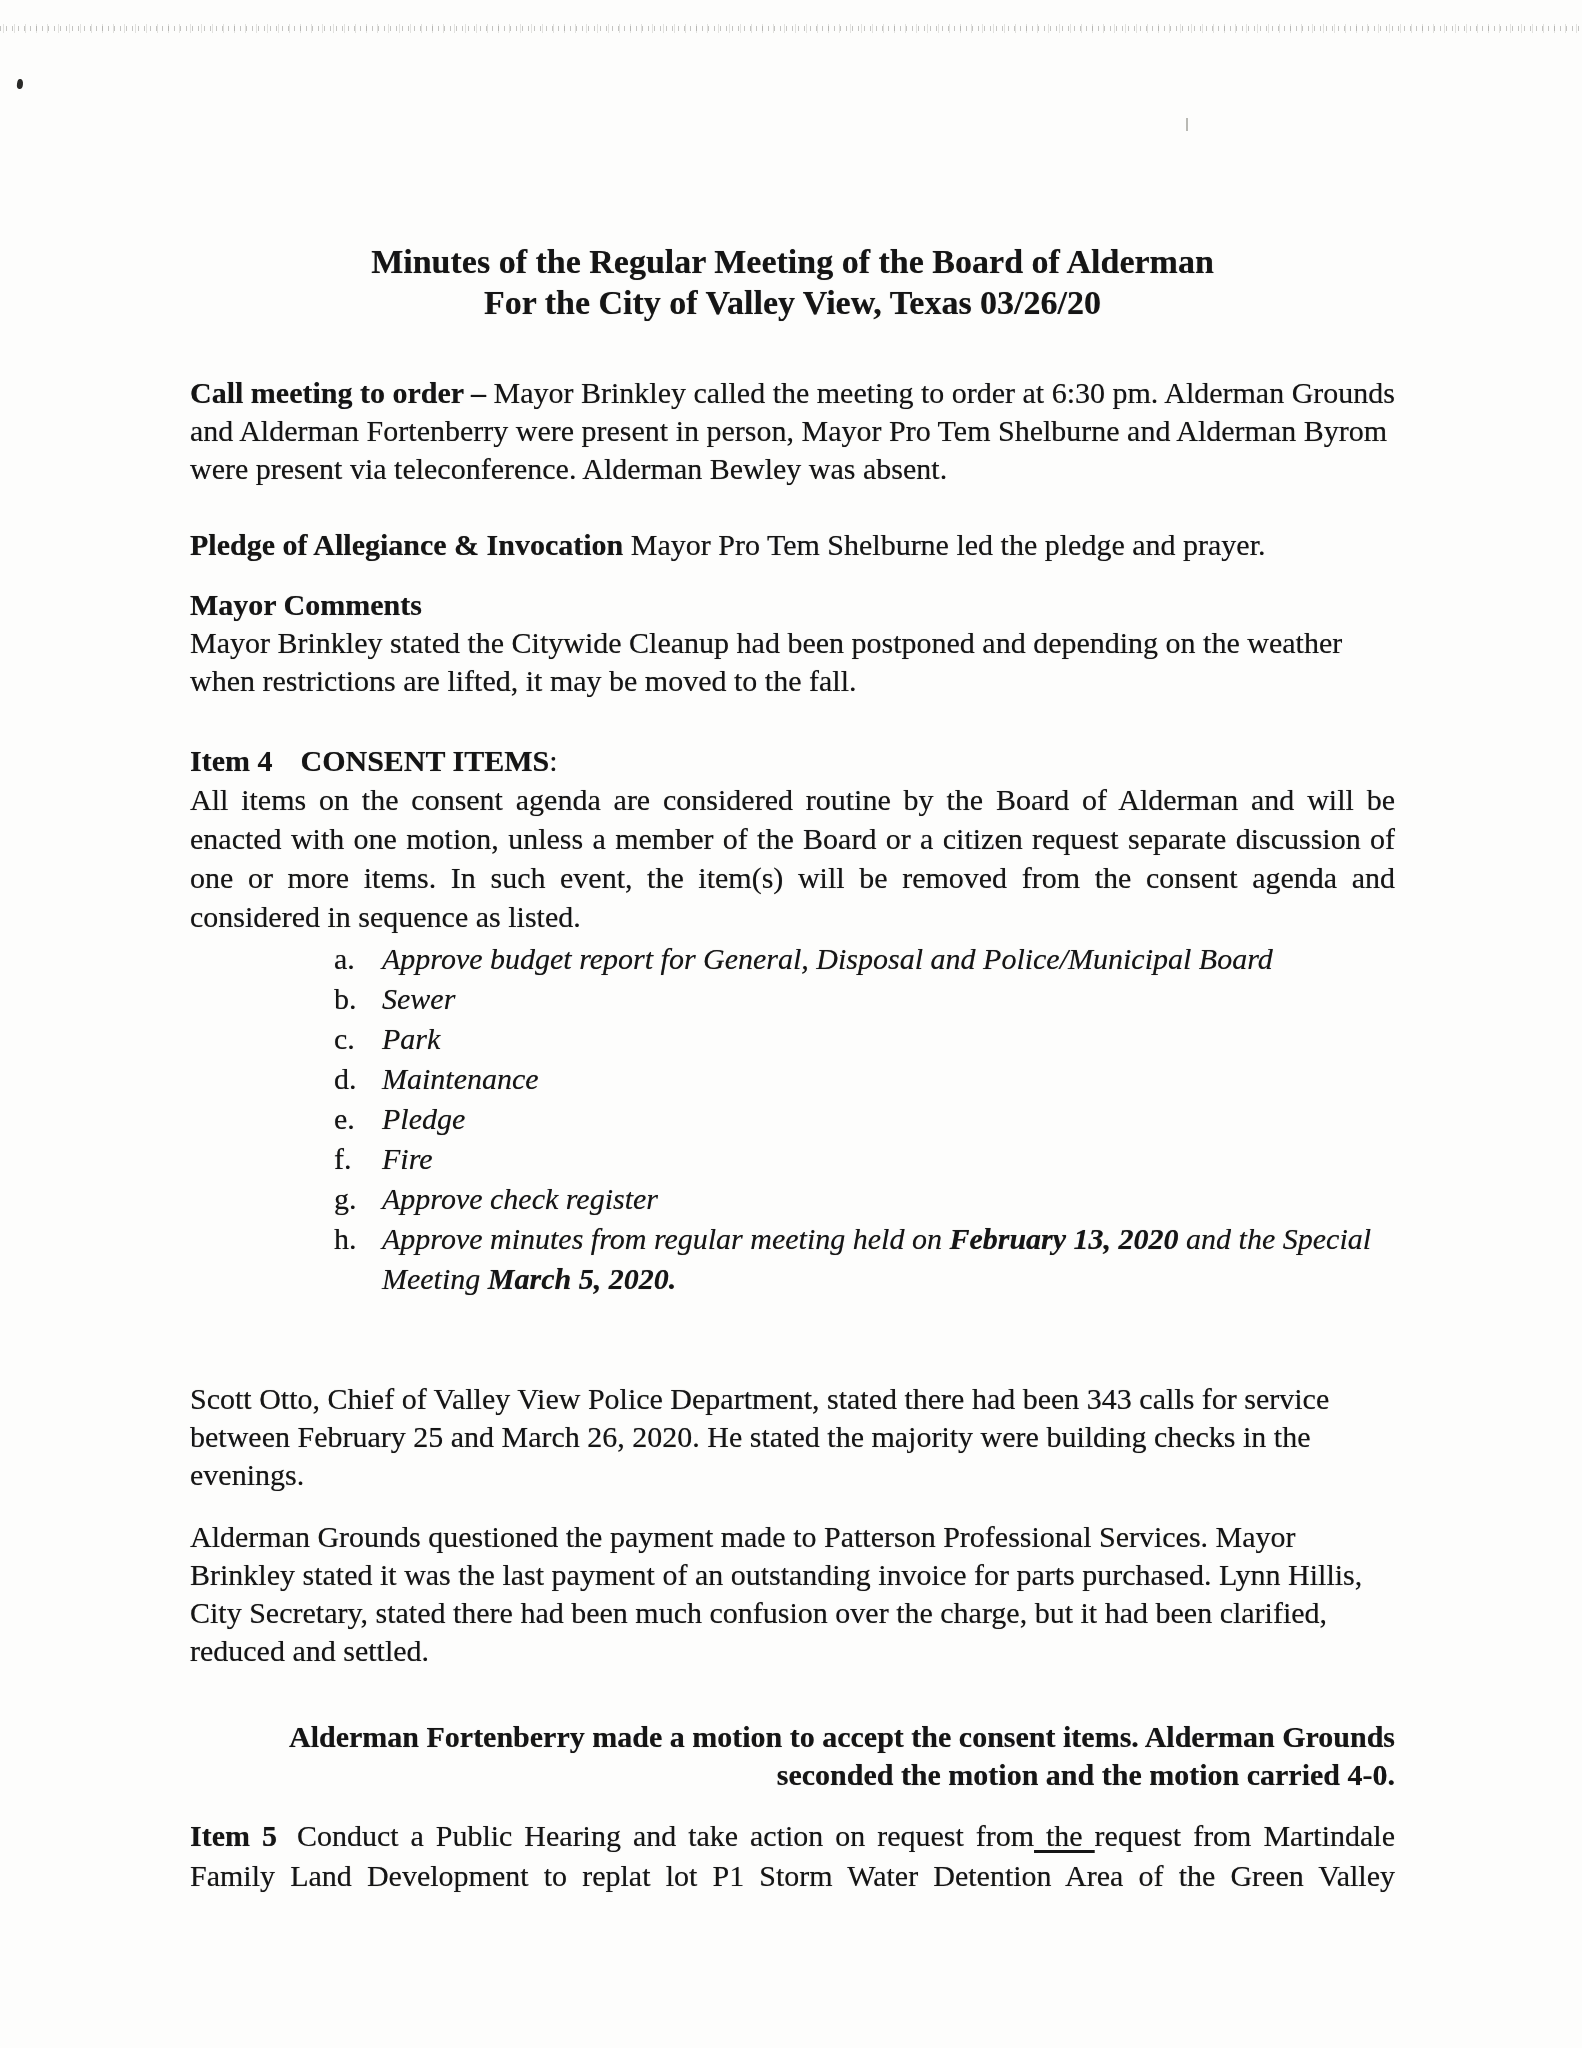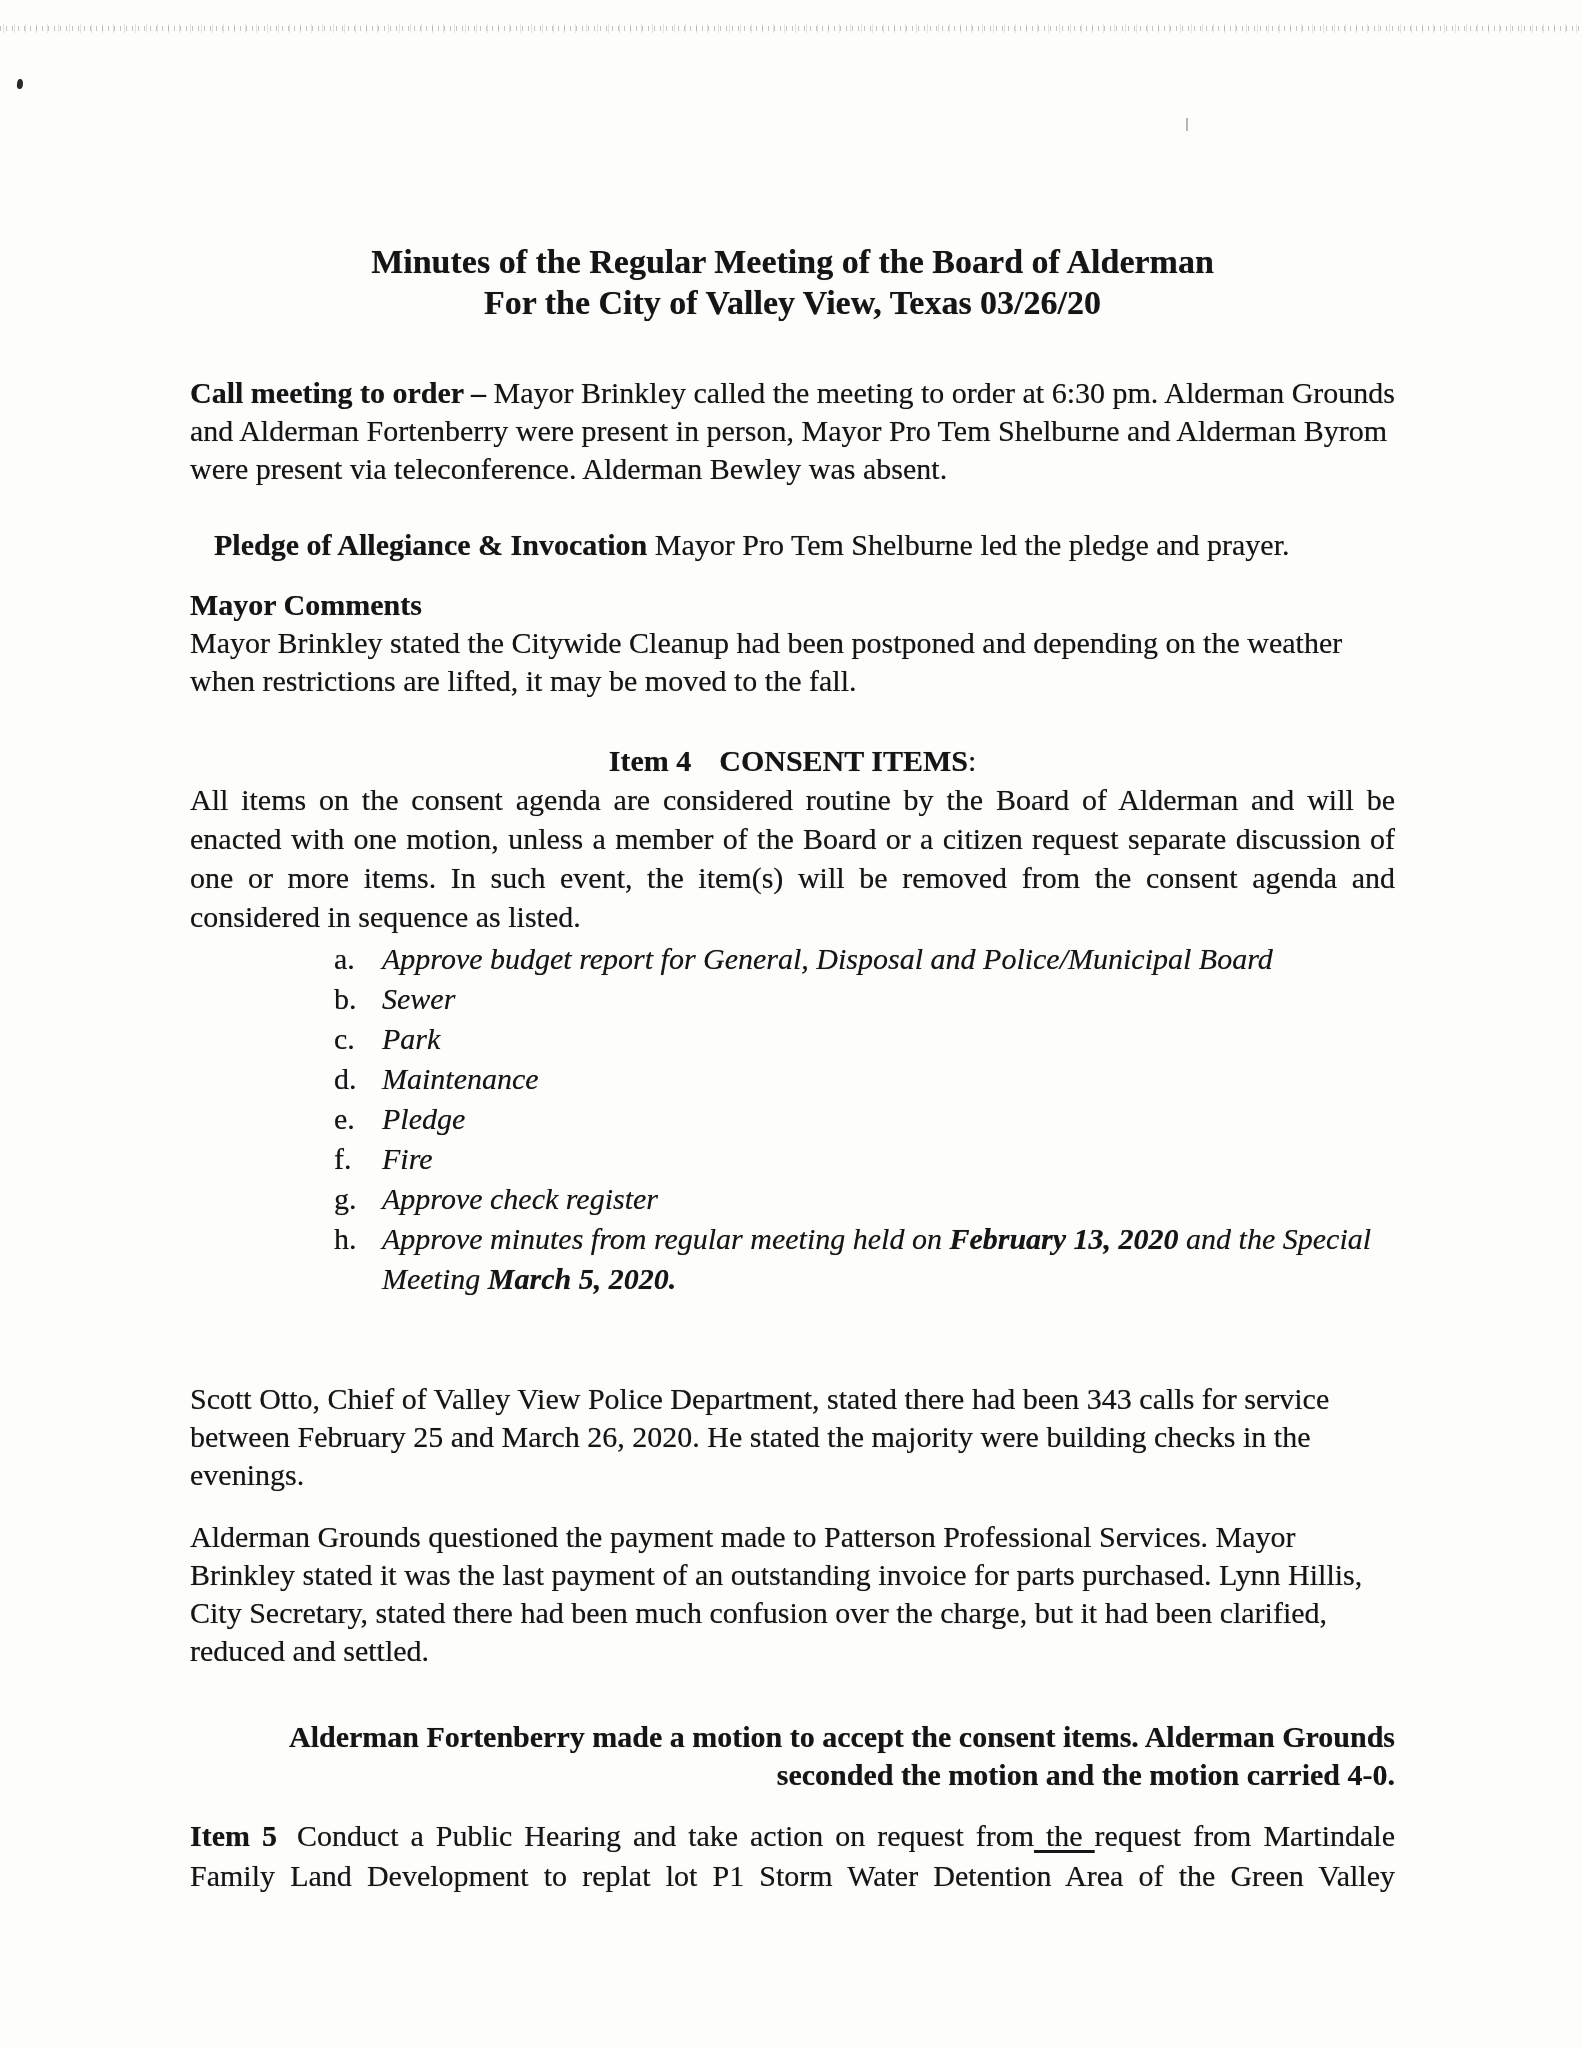--- a/index.html
+++ b/index.html
@@ -58,23 +58,23 @@
     font-size: 34px;
     line-height: 41px;
   }
   .para {
     margin: 0;
     font-size: 30px;
     line-height: 38px;
   }
   .b { font-weight: bold; }
   .call-order { margin-top: 51px; }
-  .pledge { margin-top: 38px; margin-left: 24px; }
+  .pledge { margin-top: 38px; }
   .mayor-comments-heading { margin-top: 22px; }
-  .item4-heading { margin-top: 42px; text-align: center; }
+  .item4-heading { margin-top: 42px; }
   .item-label { margin-right: 28px; }
   .item5-label { margin-right: 20px; }
   .item4-intro {
     text-align: justify;
     line-height: 39px;
   }
   .list { margin-top: 3px; font-size: 30px; }
   .li {
     display: flex;
     padding-left: 144px;

